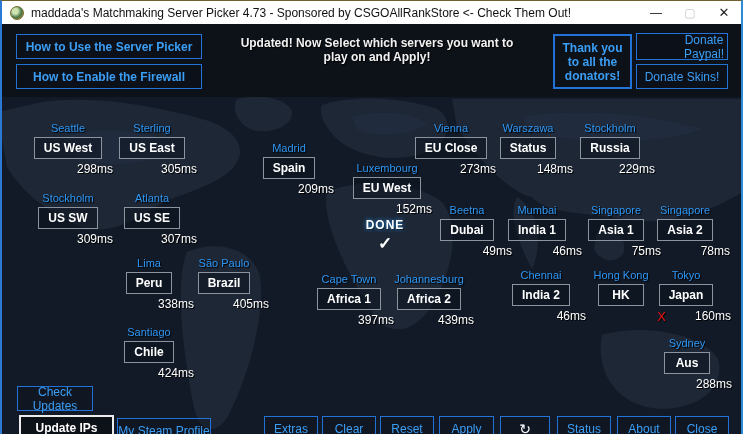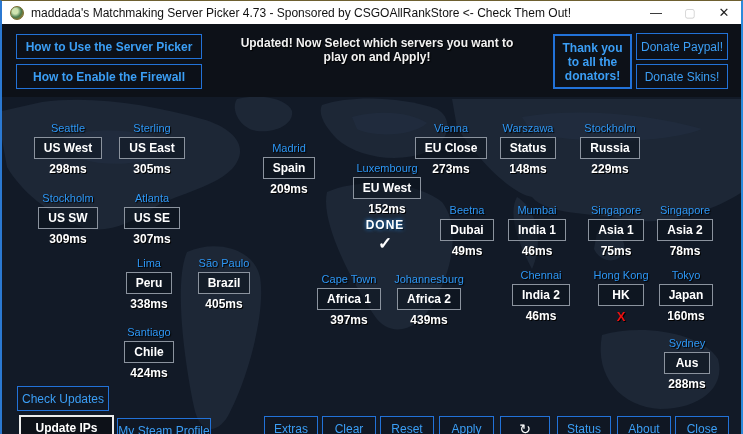--- a/index.html
+++ b/index.html
@@ -30,21 +30,21 @@
   .white-btn{position:absolute;background:#0d1118;border:2px solid #ececec;color:#fff;font-weight:bold;
     font-family:"Liberation Sans",sans-serif;font-size:12px;display:flex;align-items:center;justify-content:center;cursor:pointer;}
   .announce{position:absolute;left:225px;top:35px;width:300px;text-align:center;color:#f2f2f2;font-weight:bold;font-size:12px;line-height:14px;text-shadow:1px 1px 1px #000;}
   .thanks-box{position:absolute;left:551px;top:33px;width:79px;height:55px;border:2px solid #2272d8;
     color:#3b9ef5;font-weight:bold;font-size:12px;line-height:14px;display:flex;align-items:center;justify-content:center;text-align:center;padding:2px;}
   
   .server-group{position:absolute;width:90px;text-align:center;}
   .city{color:#2e97f5;font-size:11px;height:13px;text-shadow:1px 1px 1px #000;white-space:nowrap;}
   .srv-btn{margin-top:2px;background:rgba(12,17,26,0.45);border:1px solid #8b939e;color:#fff;
     font-weight:bold;font-size:12px;padding:3px 9px;min-width:46px;font-family:"Liberation Sans",sans-serif;cursor:pointer;white-space:nowrap;}
-  .ping{margin-top:3px;color:#fff;font-weight:bold;font-size:12px;text-shadow:1px 1px 0 #000;}
+  .ping{margin-top:3px;color:#fff;font-weight:normal;font-size:12px;text-shadow:1px 1px 0 #000;text-align:right;}
   .ping.failed{color:#ed1111;font-size:13px;}
   
   .done{position:absolute;left:353px;top:217px;width:60px;text-align:center;}
   .done .lbl{color:#fff;font-weight:bold;font-size:12px;text-shadow:0 0 4px #2e97f5,1px 1px 1px #000;letter-spacing:1px;}
   .done .chk{color:#fff;font-weight:bold;font-size:17px;margin-top:1px;}
 </style>
 </head>
 <body>
 
 <div class="window">
@@ -84,21 +84,21 @@
   <div class="blue-btn bold" style="left:14px;top:33px;width:186px;height:25px;">How to Use the Server Picker</div>
 
   <div class="announce">
     <div>Updated! Now Select which servers you want to</div>
     <div>play on and Apply!</div>
   </div>
 
   <div class="thanks-box">
     <span>Thank you to all the donators!</span>
   </div>
-  <div class="blue-btn" style="left:634px;top:32px;width:92px;height:27px;">Donate Paypal!</div>
+  <div class="blue-btn" style="left:634px;top:32px;width:92px;height:27px;padding-left:44px;">Donate Paypal!</div>
   <div class="blue-btn" style="left:634px;top:63px;width:92px;height:25px;">Donate Skins!</div>
 
   <div>
       <div class="server-group" style="left: 21px; top: 121px;">
         <div class="city">Seattle</div>
         <div><button class="srv-btn">US West</button></div>
         <div class="ping">298ms</div>
       </div>
       <div class="server-group" style="left: 105px; top: 121px;">
         <div class="city">Sterling</div>
@@ -205,21 +205,21 @@
         <div><button class="srv-btn">Aus</button></div>
         <div class="ping">288ms</div>
       </div>
     </div>
 
   <div class="done">
     <div class="lbl">DONE</div>
     <div class="chk">✓</div>
   </div>
 
-  <div class="blue-btn" style="left:15px;top:385px;width:92px;height:25px;">Check Updates</div>
+  <div class="blue-btn" style="left:15px;top:385px;width:76px;height:25px;">Check Updates</div>
   <div class="white-btn" style="left:17px;top:414px;width:95px;height:26px;">Update IPs</div>
   <div class="blue-btn" style="left:115px;top:417px;width:94px;height:26px;">My Steam Profile</div>
 
   <div class="blue-btn" style="left:262px;top:415px;width:54px;height:26px;">Extras</div>
   <div class="blue-btn" style="left:320px;top:415px;width:54px;height:26px;">Clear</div>
   <div class="blue-btn" style="left:378px;top:415px;width:54px;height:26px;">Reset</div>
   <div class="blue-btn" style="left:437px;top:415px;width:55px;height:26px;">Apply</div>
   <div class="blue-btn" style="left:498px;top:415px;width:50px;height:26px;color:#fff;font-size:14px;">
     <span>↻</span>
   </div>

